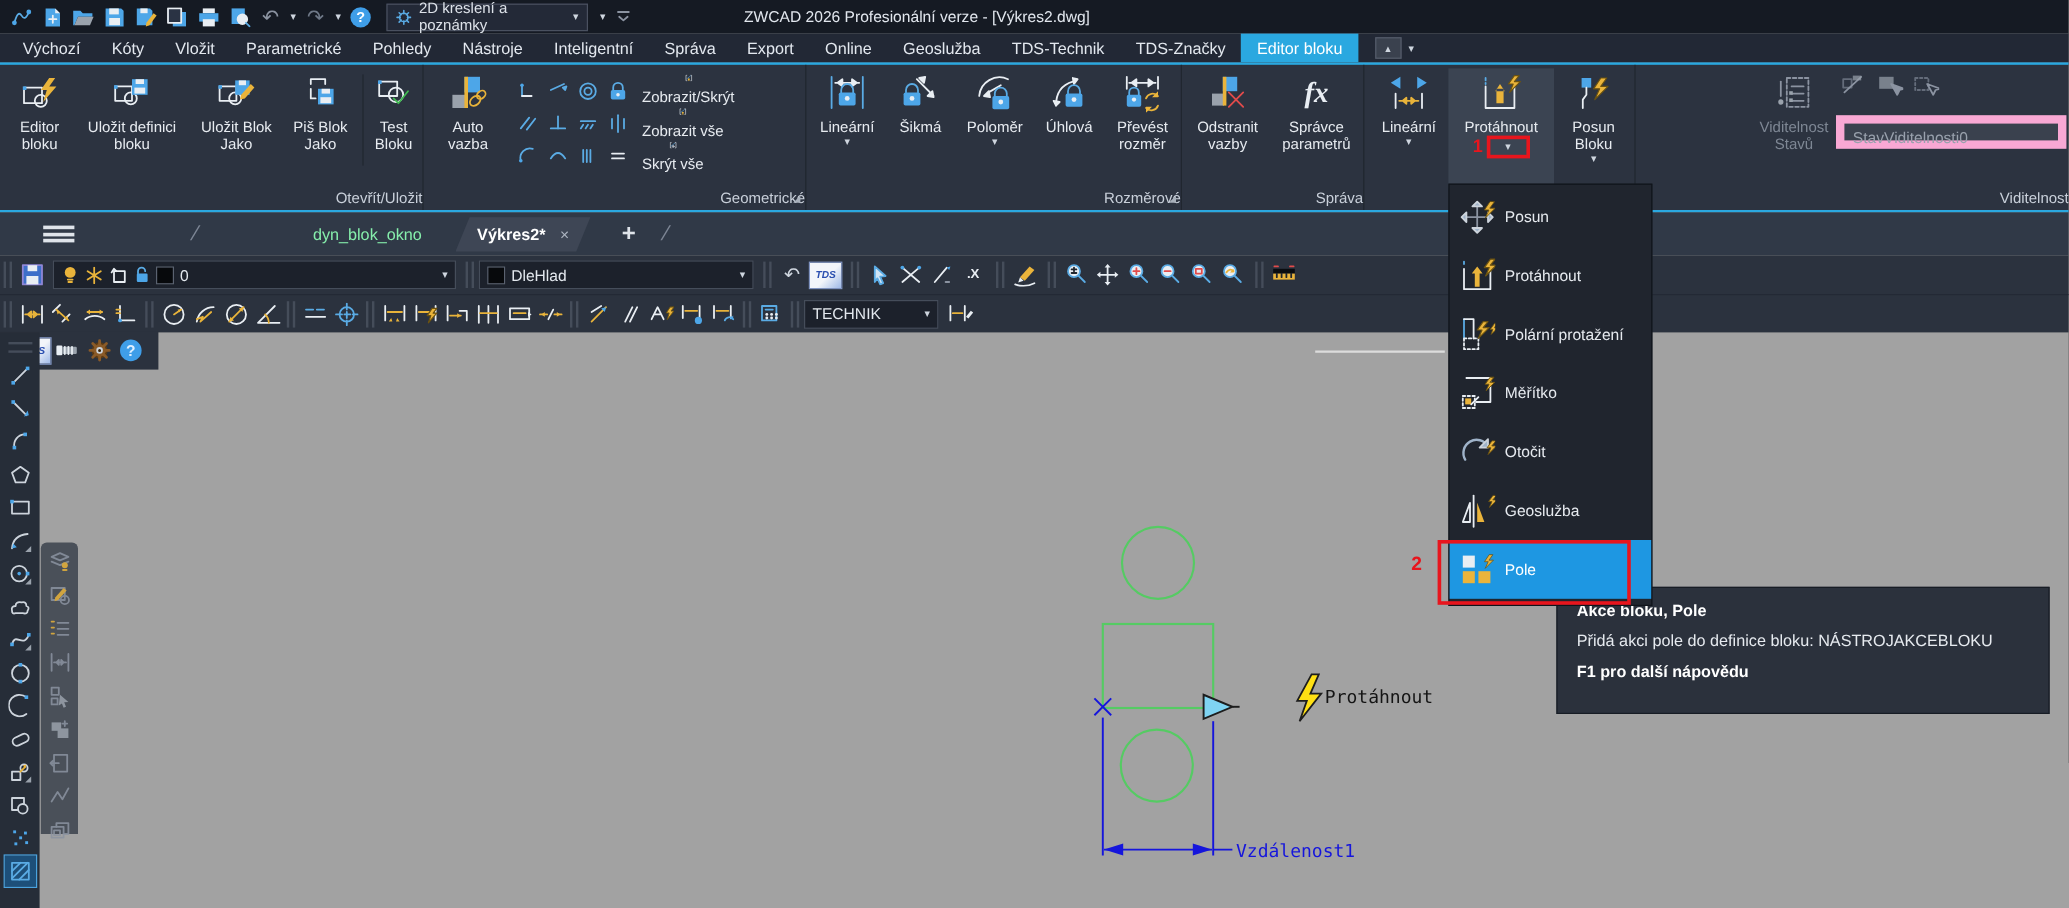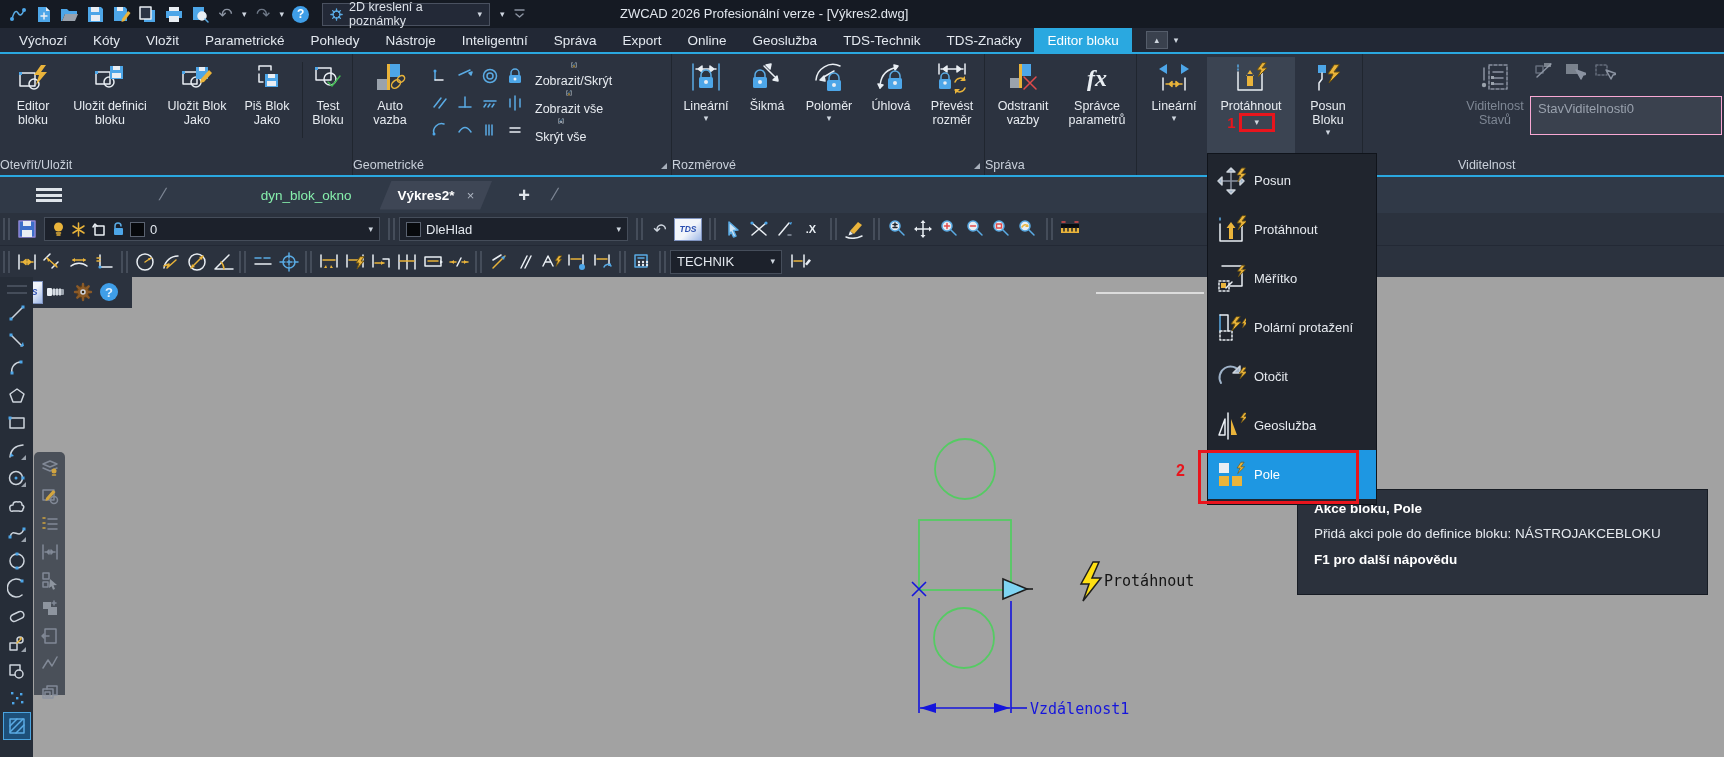--- a/index.html
+++ b/index.html
@@ -34,36 +34,36 @@
   .caret{font-size:9px;color:#cfd6df;line-height:1;}
   
   .menubar{left:0;top:28px;width:1724px;height:24px;background:#222835;display:flex;align-items:stretch;padding-left:6px;}
   .mtab{display:flex;align-items:center;padding:0 13px;font-size:13.5px;color:#e3e8ef;}
   .mtab.active{background:#2aa8e0;color:#fff;}
   .mctl{display:flex;align-items:center;gap:6px;margin-left:14px;}
   .mctl .bx{background:#3a414e;border:1px solid #555d6b;width:20px;height:16px;display:flex;align-items:center;justify-content:center;}
   
   .ribbon{left:0;top:52px;width:1724px;height:125px;background:#2c3340;border-top:2px solid #2aa8e0;border-bottom:2px solid #2aa8e0;box-sizing:border-box;}
   .panel{position:absolute;top:0;height:121px;border-right:1px solid #20262f;box-sizing:border-box;}
-  .plabel{position:absolute;bottom:3px;left:0;right:0;text-align:left;font-size:12.5px;color:#c9d0da;}
+  .plabel{position:absolute;bottom:3px;left:0;right:0;text-align:right;font-size:12.5px;color:#c9d0da;}
   .launcher{position:absolute;right:4px;bottom:6px;width:0;height:0;border-left:6px solid transparent;border-bottom:6px solid #a8b0bb;}
   .rbtn{position:absolute;top:3px;display:flex;flex-direction:column;align-items:center;padding-top:3px;box-sizing:border-box;height:100px;}
   .rbtn .ric{height:36px;display:flex;align-items:center;justify-content:center;font-weight:bold;}
   .rbtn .rlb{font-size:12.5px;line-height:14px;color:#e7ebf0;text-align:center;margin-top:3px;}
   .rbtn .rcaret{margin-top:1px;}
   .rbtn.gray .rlb{color:#7e8794;}
   .rbtn.hl{background:#3b4452;}
   .vsep{position:absolute;top:8px;width:1px;height:76px;background:#20262f;}
   .ggrid{position:absolute;display:grid;grid-template-columns:repeat(4,25px);grid-auto-rows:27px;}
   .gcell{display:flex;align-items:center;justify-content:center;}
   .tgl{position:absolute;display:flex;align-items:center;gap:6px;height:26px;font-size:12.5px;color:#e7ebf0;flex-direction:column;}
   .hlrow{display:flex;align-items:center;gap:3px;margin-top:1px;height:17px;}
   .step-num{color:#e8151d;font-weight:bold;font-size:15px;font-style:normal;}
   .rb1{border:3px solid #e8151d;width:30px;height:13px;display:flex;align-items:center;justify-content:center;}
-  .visinput{position:absolute;background:#3a414e;border:1px solid #f9a8d4;height:39px;line-height:23px;font-size:13px;color:#99a1ad;padding-left:7px;box-sizing:border-box;}
+  .visinput{position:absolute;background:#3a414e;border:7px solid #f9a8d4;height:28px;line-height:23px;font-size:13px;color:#99a1ad;padding-left:7px;box-sizing:border-box;}
   
   .tabsbar{left:0;top:177px;width:1724px;height:36px;background:#303947;display:flex;align-items:center;}
   .hamb{width:26px;height:14px;margin-left:36px;display:flex;flex-direction:column;justify-content:space-between;}
   .hamb i{display:block;height:3px;background:#dfe4ea;}
   .tslash{color:#7d8violet695;color:#7d8695;font-size:17px;margin:0 0 0 0;transform:skewX(-18deg);}
   .dtab{font-size:13.5px;color:#86efac;}
   .dtab.first{margin-left:96px;}
   .atab{margin-left:28px;background:#3e4component655;background:#3e4655;color:#fff;font-weight:bold;font-size:13.5px;display:flex;align-items:center;gap:12px;padding:7px 18px;clip-path:polygon(12px 0,100% 0,calc(100% - 12px) 100%,0 100%);}
   .atab .cl{font-weight:normal;color:#aeb6c2;font-size:13px;}
   .plus{color:#dfe4ea;font-size:20px;margin-left:26px;font-weight:bold;}
@@ -1120,37 +1120,37 @@
       <svg class="i" width="30" height="30" viewBox="0 0 30 30">
           <path class="sw" d="M4 9v17h22V9"></path>
           <path class="sb" d="M4 3v4M26 3v4" stroke-dasharray="2 2"></path>
           <path class="fy" d="M13 13h4v11h-4z M15 7l-4.5 6h9z"></path>
           <path class="fyo" d="M26 1l-5 7h4l-3 7 9-9h-5l4-5z"></path>
         </svg>
       <span class="lb">Protáhnout</span>
     </div>
     <div class="ami">
       <svg class="i" width="30" height="30" viewBox="0 0 30 30">
+          <path class="sb" d="M4 2v16"></path>
+          <path class="sw" d="M4 2h8v16"></path>
+          <rect x="4" y="18" width="12" height="9" class="sw" stroke-dasharray="2 2"></rect>
+          <path class="fyo" d="M20 4l-5 7h4l-3 7 9-9h-5l4-5z"></path>
+          <path class="fyo" d="M28 4l-5 7h3l-2 6 8-8h-4l3-5z" transform="scale(.7) translate(14 4)"></path>
+        </svg>
+      <span class="lb">Polární protažení</span>
+    </div>
+    <div class="ami">
+      <svg class="i" width="30" height="30" viewBox="0 0 30 30">
           <path class="sw" d="M6 2h20v20H14"></path>
           <rect x="3" y="17" width="10" height="10" class="sw" stroke-dasharray="2 2"></rect>
           <rect class="fy" x="5" y="19" width="5" height="5"></rect>
           <path class="sw" d="M10 24l6-6" stroke-width="1.2"></path>
           <path class="fyo" d="M26 1l-5 7h4l-3 7 9-9h-5l4-5z" transform="scale(.8) translate(6 1)"></path>
         </svg>
       <span class="lb">Měřítko</span>
-    </div>
-    <div class="ami">
-      <svg class="i" width="30" height="30" viewBox="0 0 30 30">
-          <path class="sb" d="M4 2v16"></path>
-          <path class="sw" d="M4 2h8v16"></path>
-          <rect x="4" y="18" width="12" height="9" class="sw" stroke-dasharray="2 2"></rect>
-          <path class="fyo" d="M20 4l-5 7h4l-3 7 9-9h-5l4-5z"></path>
-          <path class="fyo" d="M28 4l-5 7h3l-2 6 8-8h-4l3-5z" transform="scale(.7) translate(14 4)"></path>
-        </svg>
-      <span class="lb">Polární protažení</span>
     </div>
     <div class="ami">
       <svg class="i" width="30" height="30" viewBox="0 0 30 30">
           <path d="M24 10A10 10 0 105 21" style="stroke:#9fb3c9;stroke-width:2;fill:none"></path>
           <path d="M24 4v7h-7z" style="fill:#9fb3c9"></path>
           <path class="fyo" d="M26 1l-5 7h4l-3 7 9-9h-5l4-5z" transform="scale(.8) translate(8 6)"></path>
         </svg>
       <span class="lb">Otočit</span>
     </div>
     <div class="ami">

